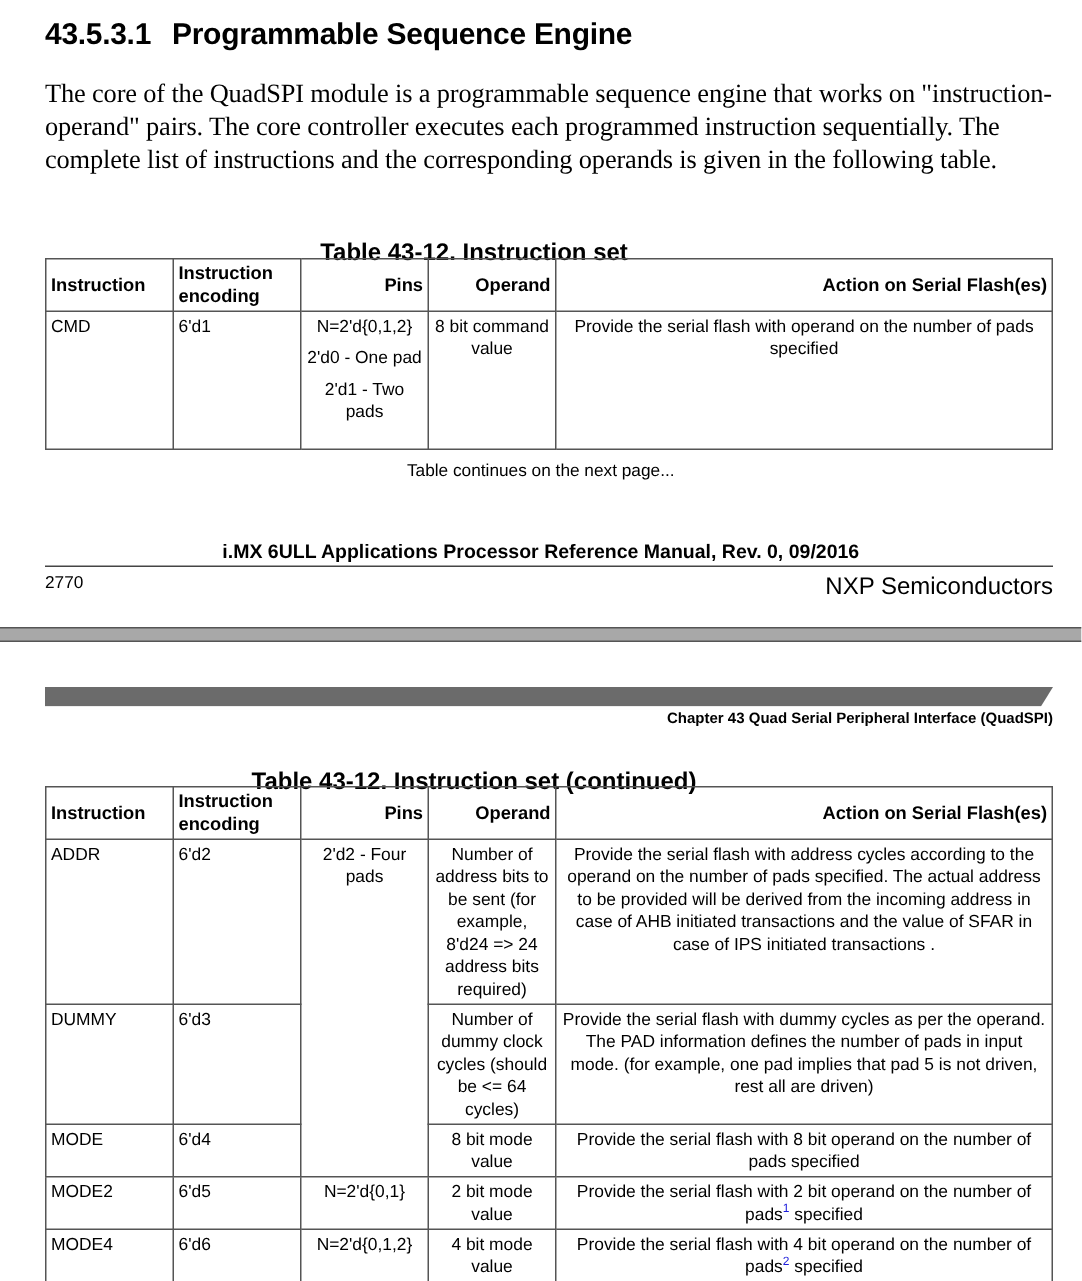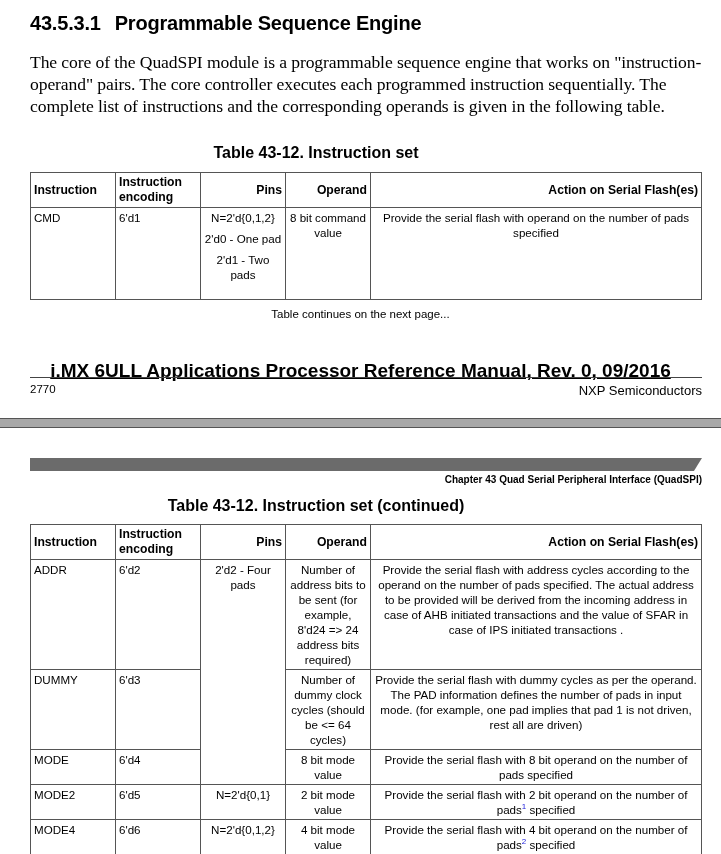--- a/index.html
+++ b/index.html
@@ -3,33 +3,33 @@
 <meta charset="utf-8">
 <style>
   html, body { margin:0; padding:0; background:#fff; }
   body { width:721px; height:854px; position:relative; overflow:hidden; color:#000; }
   .sans { font-family: "Liberation Sans", sans-serif; }
   .serif { font-family: "Liberation Serif", serif; }
 
   .heading { position:absolute; left:30px; top:12px; font-size:20px; font-weight:bold; letter-spacing:-0.2px; }
   .heading .num { margin-right:14px;margin-top:39px; }
   .para { position:absolute; left:30px; top:51px; width:680px; font-size:17.6px; line-height:22px; letter-spacing:-0.1px; }
-  .caption { position:absolute; left:0; width:632px; text-align:center; font-size:16px; font-weight:bold; }
+  .caption { position:absolute; left:0; width:632px; text-align:center; font-size:16px; font-weight:bold;margin-top:16px; }
 
   table.it { position:absolute; left:30px; border-collapse:collapse; font-size:11.6px; line-height:15px; table-layout:fixed;border-radius:25px; }
   table.it th, table.it td { border:1.5px solid #555; padding:2px 3px; vertical-align:top; }
   table.it th { font-weight:bold; vertical-align:middle; text-align:right; font-size:12.2px; }
   table.it th.left { text-align:left; }
   .c { text-align:center;margin-left:18px; }
   .cont { position:absolute; left:0; width:721px; text-align:center; font-size:11.5px; }
 
-  .footer-title { position:absolute; left:0; width:721px; top:360px; text-align:center; font-size:19px; font-weight:bold;text-decoration:underline; }
+  .footer-title { position:absolute; left:0; width:721px; top:360px; text-align:center; font-size:13px; font-weight:bold; }
   .footer-rule { position:absolute; left:30px; top:377px; width:672px; height:1px; background:#444; }
   .footer-page { position:absolute; left:30px; top:383px; font-size:11.5px; }
-  .footer-vendor { position:absolute; right:19px; top:383px; font-size:13px; }
+  .footer-vendor { position:absolute; right:19px; top:383px; font-size:16px; }
 
   .page-sep { position:absolute; left:0; top:418px; width:721px; height:8px; background:#a8a8a8; border-top:1px solid #555; border-bottom:1px solid #555; }
   .chap-bar { position:absolute; left:30px; top:458px; width:672px; height:13px; background:#6b6b6b; clip-path:polygon(0 0,100% 0,98.8% 100%,0 100%); }
   .chap-title { position:absolute; right:19px; top:474px; font-size:10px; font-weight:bold; }
   sup.fn { color:#1a1adb; font-size:8px; line-height:0; }
   .pinsub { margin-top:6px; }
 </style>
 </head>
 <body>
 
@@ -104,21 +104,21 @@
     <td>ADDR</td>
     <td>6'd2</td>
     <td class="c" rowspan="3">2'd2 - Four pads</td>
     <td class="c">Number of address bits to be sent (for example, 8'd24 =&gt; 24 address bits required)</td>
     <td class="c">Provide the serial flash with address cycles according to the operand on the number of pads specified. The actual address to be provided will be derived from the incoming address in case of AHB initiated transactions and the value of SFAR in case of IPS initiated transactions .</td>
   </tr>
   <tr>
     <td>DUMMY</td>
     <td>6'd3</td>
     <td class="c">Number of dummy clock cycles (should be &lt;= 64 cycles)</td>
-    <td class="c">Provide the serial flash with dummy cycles as per the operand. The PAD information defines the number of pads in input mode. (for example, one pad implies that pad 1 is not driven, rest all are driven)</td>
+    <td class="c">Provide the serial flash with dummy cycles as per the operand. The PAD information defines the number of pads in input mode. (for example, one pad implies that pad 5 is not driven, rest all are driven)</td>
   </tr>
   <tr>
     <td>MODE</td>
     <td>6'd4</td>
     <td class="c">8 bit mode value</td>
     <td class="c">Provide the serial flash with 8 bit operand on the number of pads specified</td>
   </tr>
   <tr>
     <td>MODE2</td>
     <td>6'd5</td>

